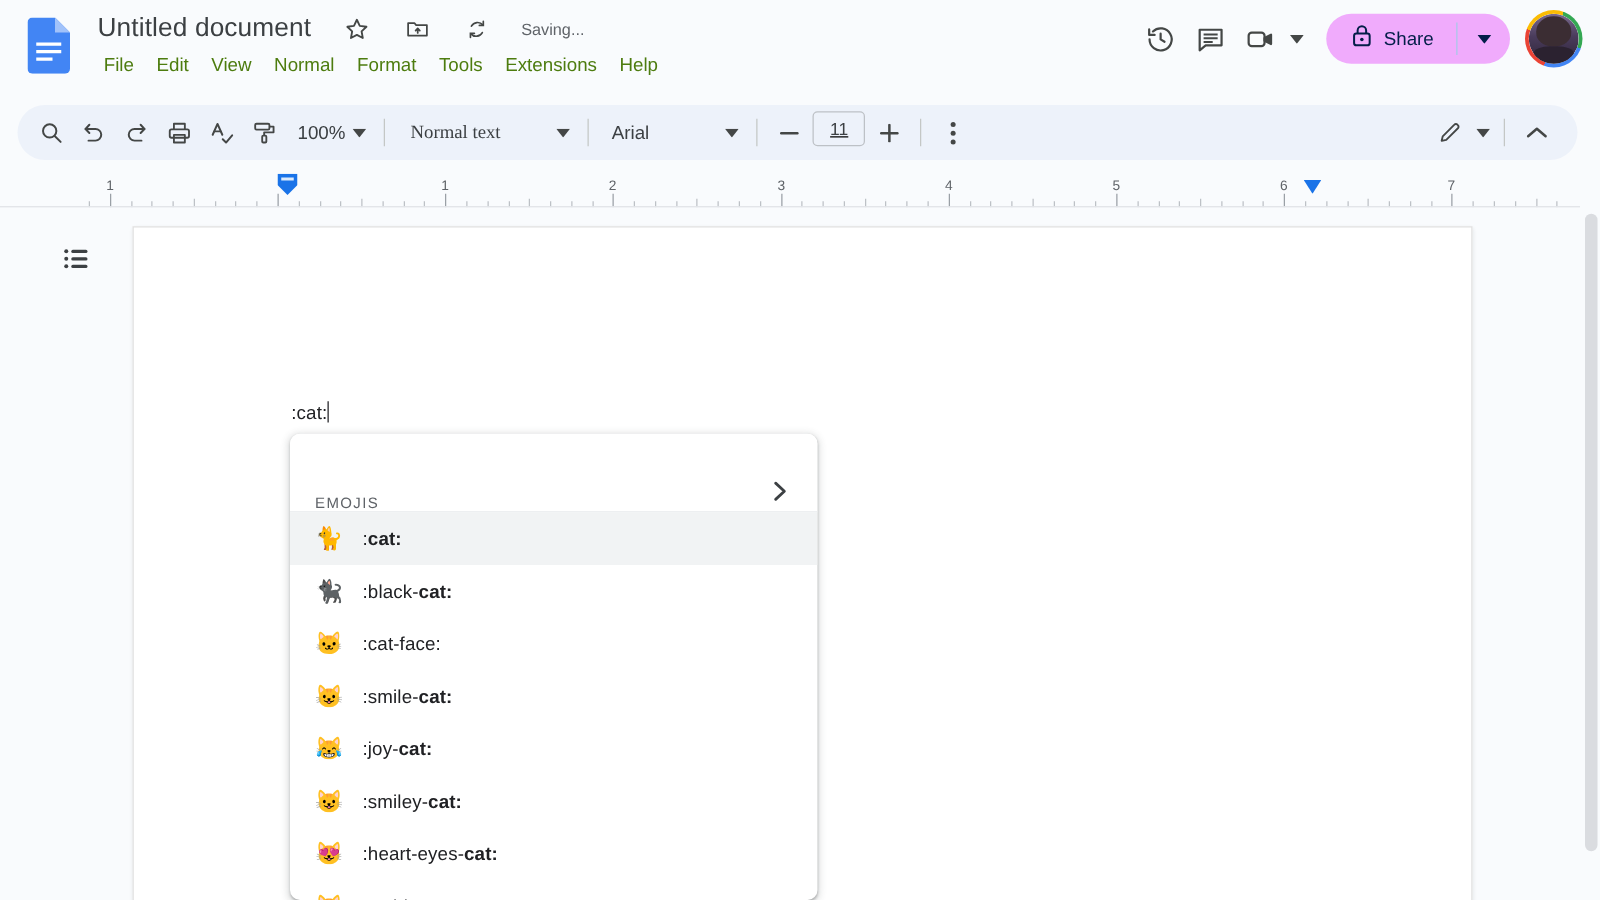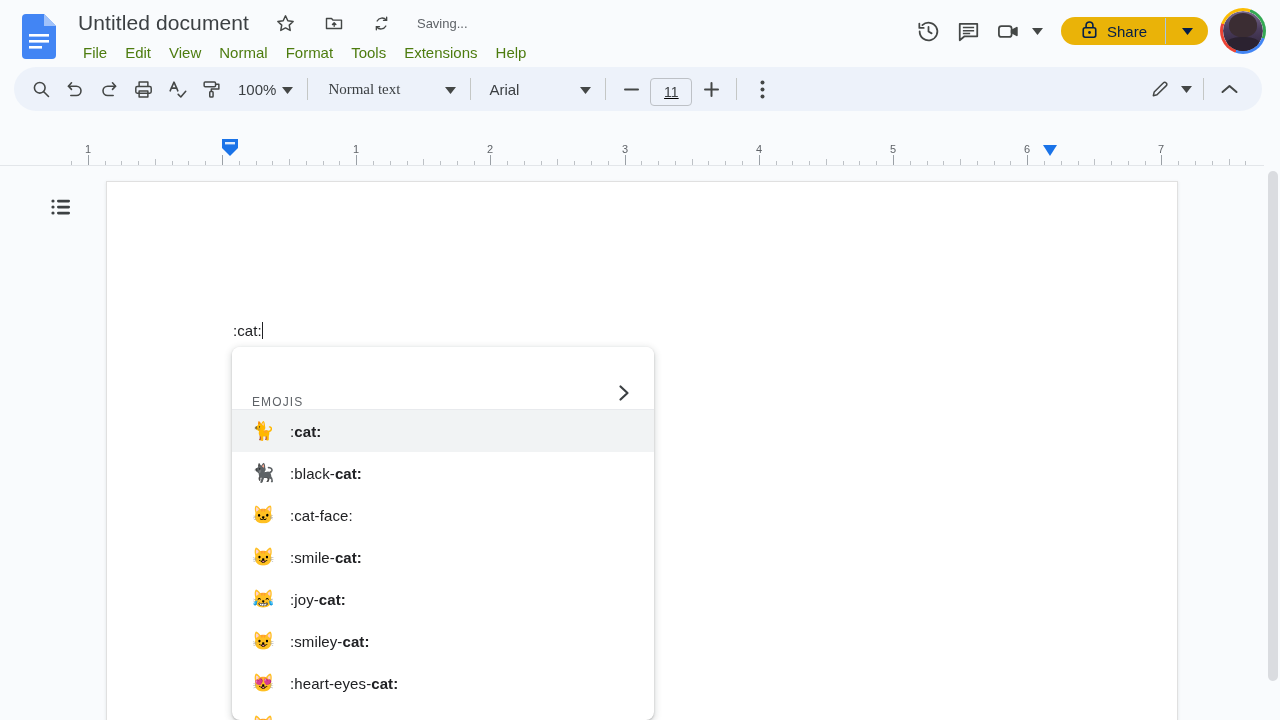--- a/index.html
+++ b/index.html
@@ -53,22 +53,22 @@
   .hdr-icon-btn {
     width: 40px; height: 40px; border-radius: 50%;
     display: flex; align-items: center; justify-content: center;
     cursor: pointer;
   }
   .caret-sm {
     width: 18px; height: 40px; display: flex; align-items: center;
     justify-content: center; cursor: pointer;
   }
   .share-btn {
-    display: flex; align-items: center; height: 28px;
-    background: #eab308; border-radius: 20px;
+    display: flex; align-items: center; height: 40px;
+    background: #f0abfc; border-radius: 20px;
     margin-left: 14px; cursor: pointer;
   }
   .share-main {
     display: flex; align-items: center; gap: 9px;
     padding: 0 18px 0 20px; height: 40px;
   }
   .share-label { font-size: 15px; color: #041e49; font-weight: 500; }
   .share-divider { width: 1px; height: 26px; background: #a8c7e8; }
   .share-caret {
     width: 42px; height: 40px; display: flex;
@@ -101,21 +101,21 @@
     position: absolute; left: 32%; top: 22%; width: 36%; height: 40%;
     border-radius: 50%; background: #d9a98b;
   }
   .avatar-body {
     position: absolute; left: 10%; bottom: 0; width: 80%; height: 34%;
     border-radius: 42% 42% 0 0; background: #2b2230;
   }
 
   
   .toolbar {
-    position: absolute; left: 14px; top: 67px;
+    position: absolute; left: 14px; top: 84px;
     width: 1248px; height: 44px;
     background: #edf2fa; border-radius: 22px;
     display: flex; align-items: center; padding: 0 10px;
   }
   .tb-btn {
     width: 34px; height: 34px; border-radius: 50%;
     display: flex; align-items: center; justify-content: center;
     cursor: pointer; flex: 0 0 auto;
   }
   .tb-sep { width: 1px; height: 22px; background: #c4c7c5; margin: 0 8px; flex: 0 0 auto; }
@@ -130,21 +130,21 @@
     width: 146px; height: 32px; padding: 0 6px 0 12px;
     border-radius: 4px; cursor: pointer; flex: 0 0 auto; font-family: Liberation Serif, serif;
   }
   .style-val { font-size: 15px; color: #3c4043; }
   .font-sel {
     display: flex; align-items: center; justify-content: space-between;
     width: 118px; height: 32px; padding: 0 6px 0 10px;
     border-radius: 4px; cursor: pointer; flex: 0 0 auto;
   }
   .font-val { font-size: 15px; color: #3c4043; }
-  .fsize-group { display: flex; align-items: flex-end; gap: 2px; flex: 0 0 auto; text-decoration: underline; }
+  .fsize-group { display: flex; align-items: flex-start; gap: 2px; flex: 0 0 auto; text-decoration: underline; }
   .fsize-box {
     width: 42px; height: 28px; border: 1px solid #bdc1c6; border-radius: 4px;
     background: #edf2fa; text-align: center; font-size: 14px; color: #3c4043;
     font-family: "Liberation Sans", sans-serif; outline: none;
   }
   .tb-spacer { flex: 1 1 auto; }
   .pencil-group { display: flex; align-items: center; flex: 0 0 auto; }
 
   
   .ruler-h {

